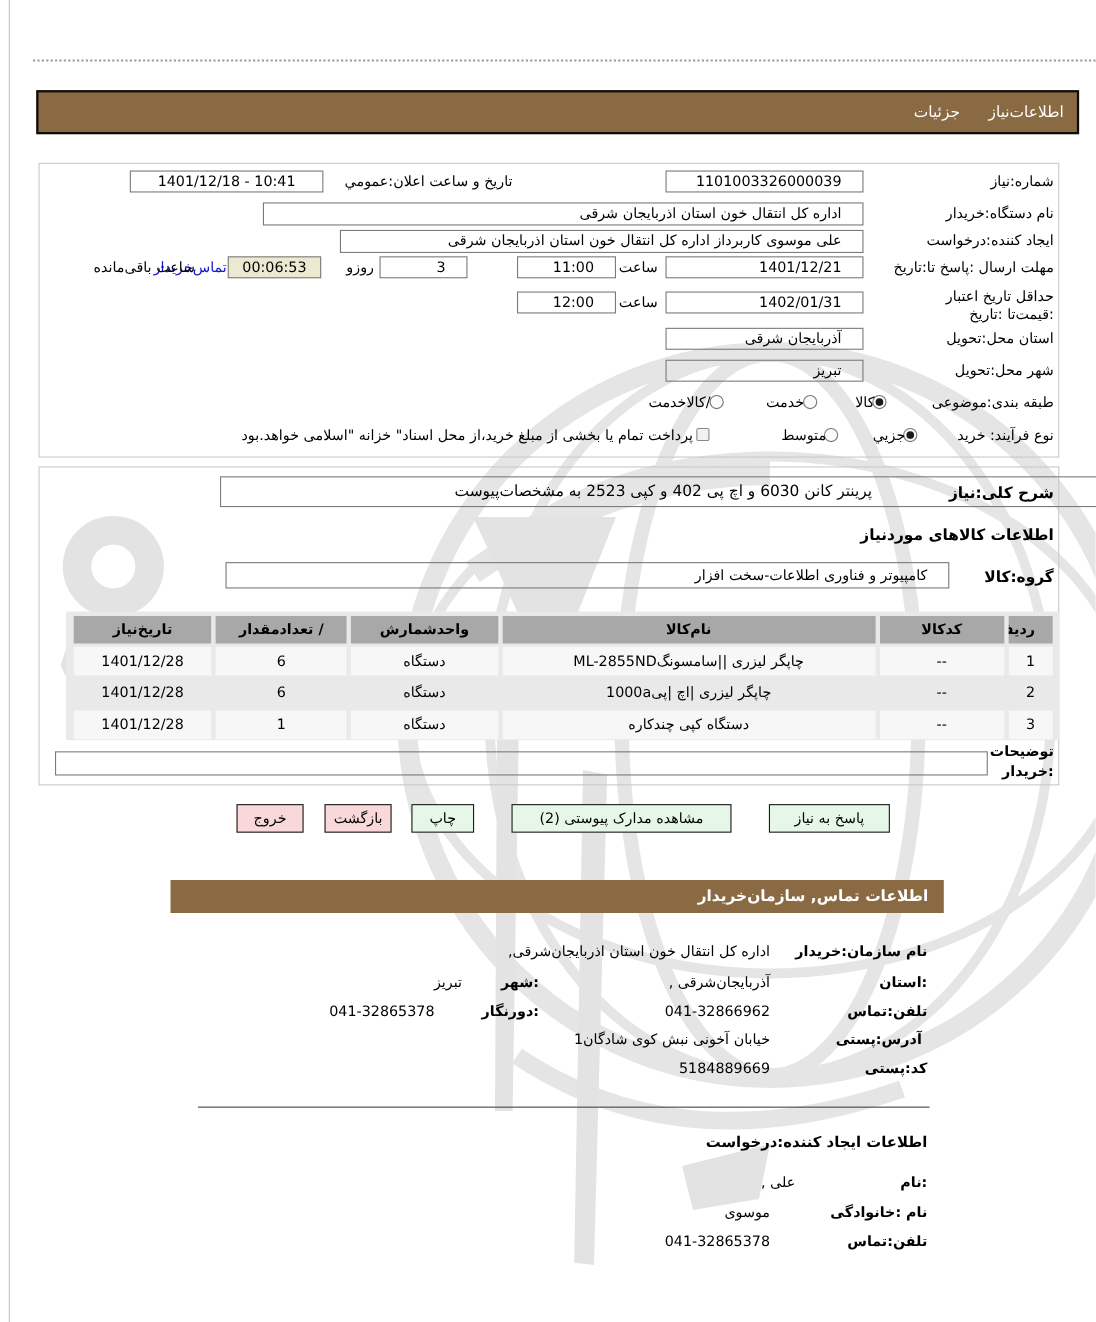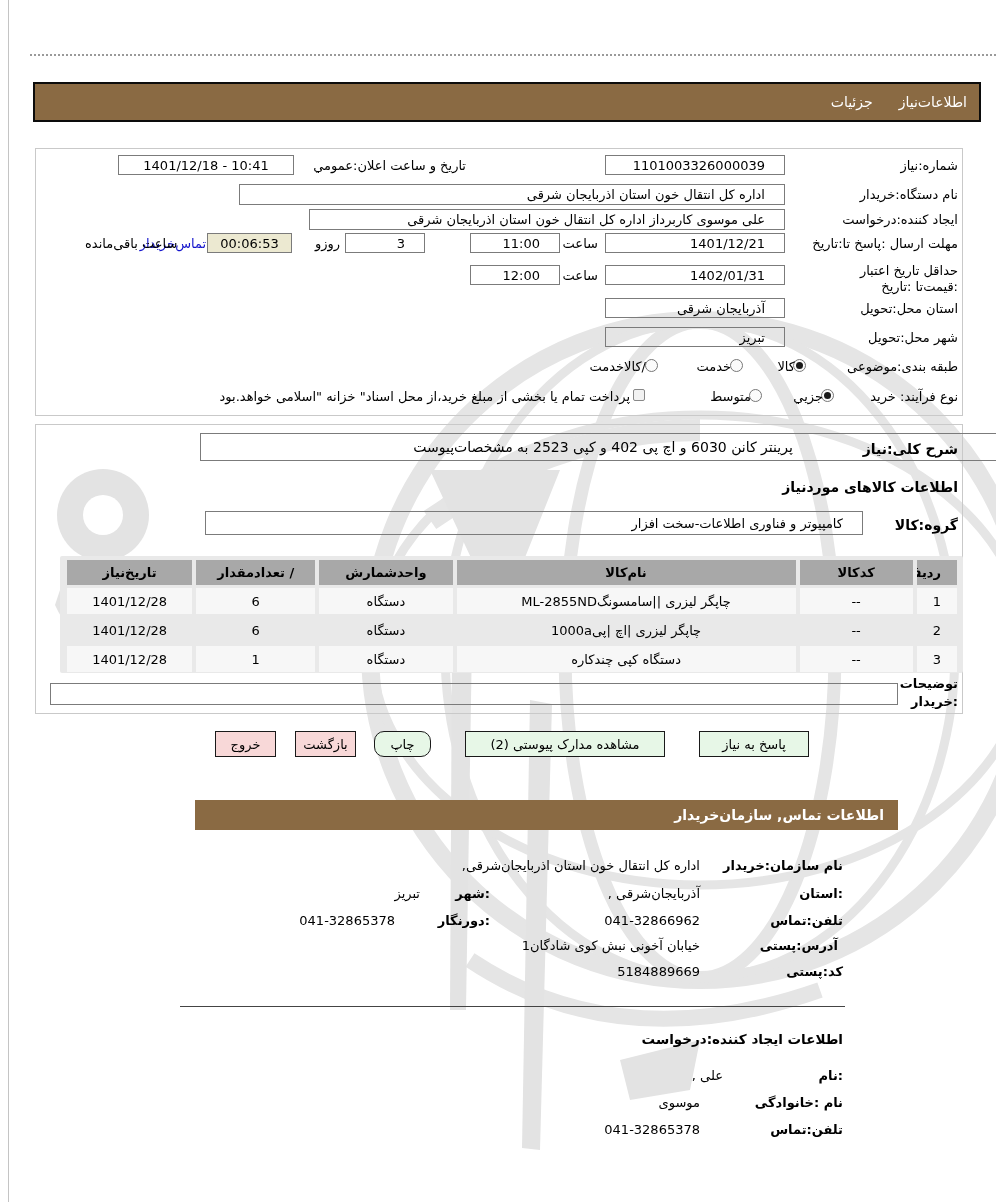--- a/index.html
+++ b/index.html
@@ -179,25 +179,25 @@
     </tr>
   </tbody>
 </table>
 
 <span class="lbl b" style="right:38px;top:676px;">توضیحات</span>
 <span class="lbl b" style="right:38px;top:694px;">:خریدار</span>
 <div class="box" style="left:50px;top:683px;width:848px;height:22px;"></div>
 
 <div class="btn green" style="left:685px;top:731px;width:110px;margin-left:14px;">پاسخ به نیاز</div>
 <div class="btn green" style="left:465px;top:731px;width:200px;">مشاهده مدارک پیوستی (2)</div>
-<div class="btn green" style="left:374px;top:731px;width:57px;border-radius:10px;">چاپ</div>
+<div class="btn green" style="left:374px;top:731px;width:57px;">چاپ</div>
 <div class="btn pink" style="left:295px;top:731px;width:61px;">بازگشت</div>
 <div class="btn pink" style="left:215px;top:731px;width:61px;">خروج</div>
 
-<div class="bar sub" style="left:155px;top:800px;width:703px;height:30px;margin-left:40px;">
+<div class="bar sub" style="left:155px;top:800px;width:703px;height:30px;">
   <span>اطلاعات تماس, سازمان‌خریدار</span>
 </div>
 
 <span class="lbl b" style="right:153px;top:858px;">نام سازمان:خریدار</span>
 <span class="lbl" style="right:296px;top:858px;">اداره کل انتقال خون استان اذربایجان‌شرقی,</span>
 
 <span class="lbl b" style="right:153px;top:886px;">:استان</span>
 <span class="lbl" style="right:296px;top:886px;">آذربایجان‌شرقی ,</span>
 <span class="lbl b" style="right:506px;top:886px;">:شهر</span>
 <span class="lbl" style="right:576px;top:886px;">تبریز</span>

